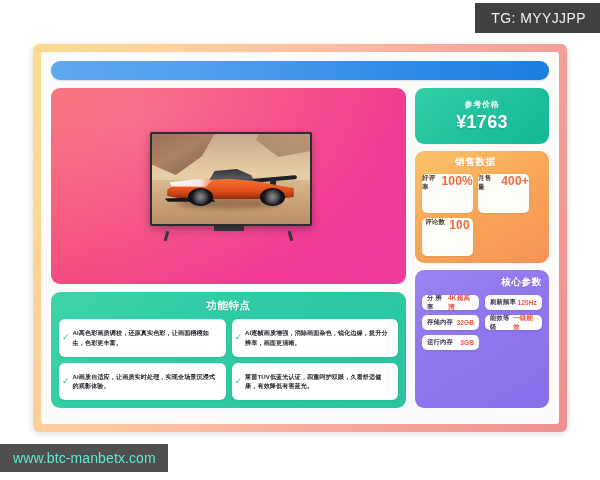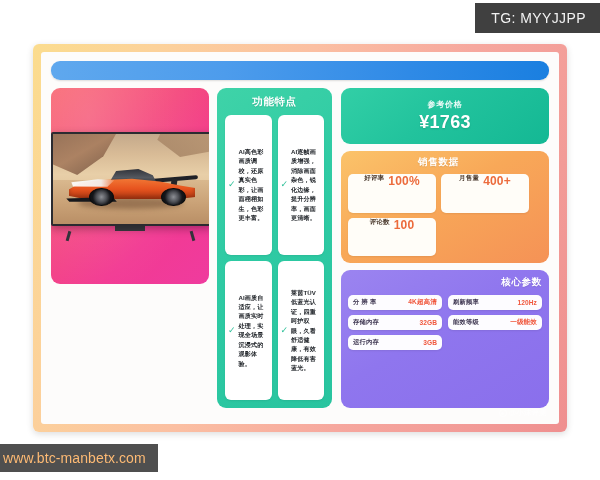--- a/index.html
+++ b/index.html
@@ -54,23 +54,23 @@
   }
 
   
   .content {
     display: flex;
     gap: 9px;
     margin-top: 8px;
     height: 320px;
   }
   .col-left {
-    width: 281px;
-    display: flex;
-    flex-direction: row;
+    width: 355px;
+    display: flex;
+    flex-direction: column;
     gap: 8px;
   }
   .col-right {
     flex: 1;
     display: flex;
     flex-direction: column;
     gap: 7px;
   }
 
   
@@ -440,24 +440,24 @@
     color: #f2f2f2;
     font-size: 14px;
     letter-spacing: 0.4px;
     padding: 7px 14px 7px 16px;
   }
   .wm-url {
     position: absolute;
     left: 0px;
     bottom: 8px;
     background: #4f4f4f;
-    color: #fdba74;
+    color: #5eead4;
     font-size: 14px;
     letter-spacing: 0.1px;
-    padding: 6px 12px 6px 3px;
+    padding: 6px 12px 6px 13px;
   }
 </style>
 </head>
 <body>
 
 <div id="stage">
 
   <div class="poster-frame">
     <div class="poster-inner">
 

